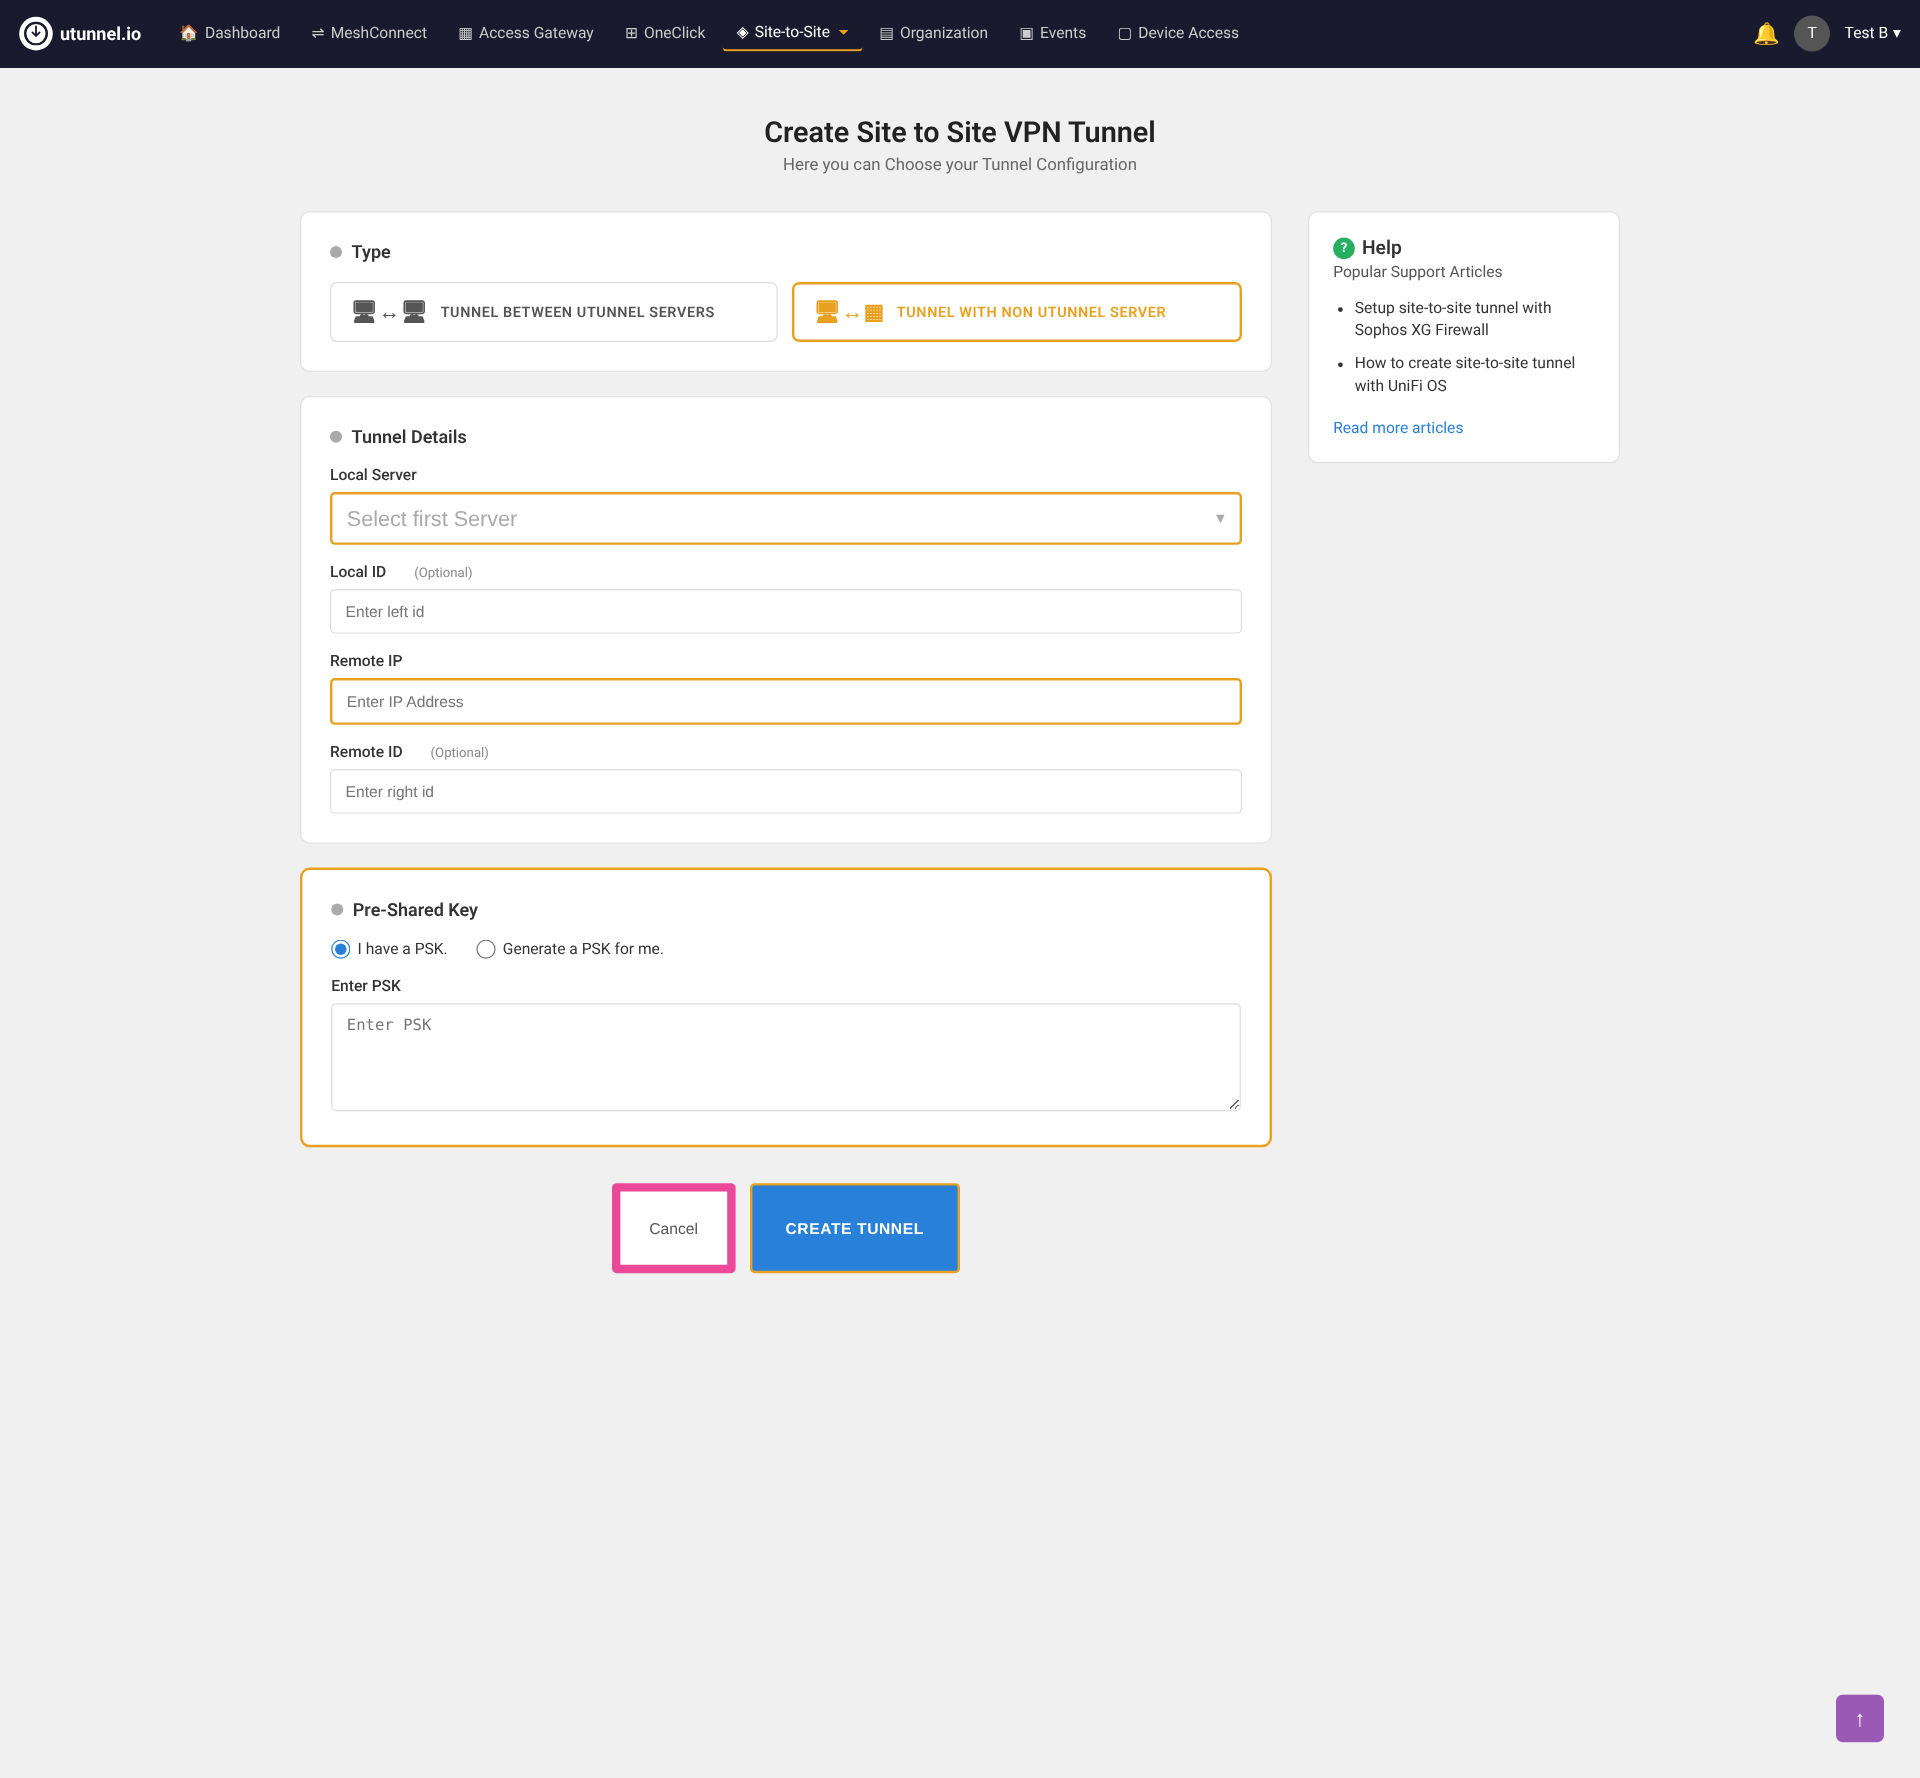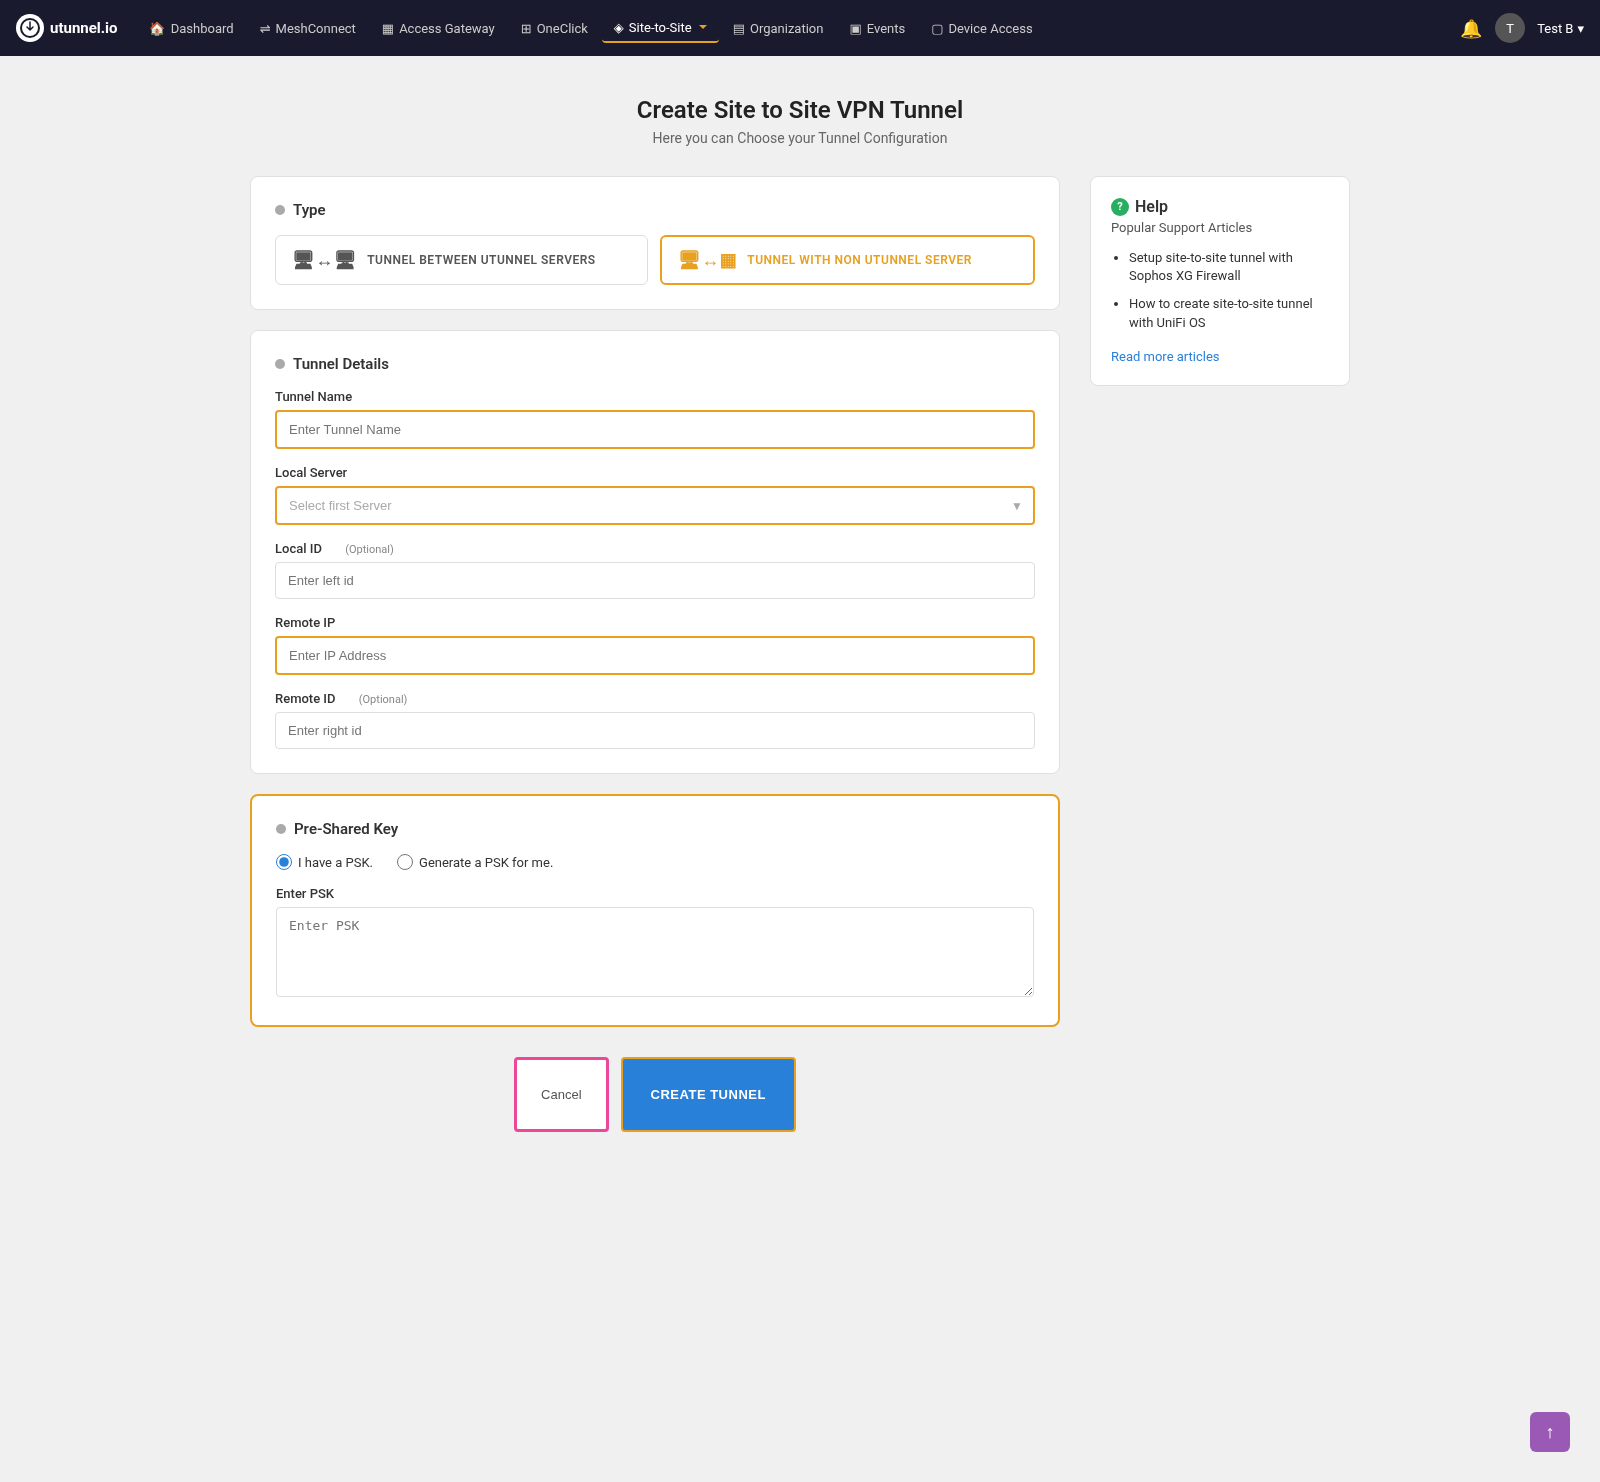--- a/index.html
+++ b/index.html
@@ -204,21 +204,21 @@
       outline: none;
     }
     .form-input.orange-border {
       border: 2px solid #e8a020;
     }
     .form-select {
       width: 100%;
       padding: 10px 36px 10px 12px;
       border: 2px solid #e8a020;
       border-radius: 4px;
-      font-size: 13px;
+      font-size: 18px;
       color: #aaa;
       outline: none;
       appearance: none;
       background: white;
       cursor: pointer;
     }
     .select-wrapper {
       position: relative;
     }
     .select-arrow {
@@ -264,21 +264,21 @@
 
     
     .form-actions {
       display: flex;
       gap: 12px;
       justify-content: center;
       margin-top: 10px;
     }
     .btn-cancel {
       padding: 10px 24px;
-      border: 3px solid #ec4899;
+      border: 7px solid #ec4899;
       border-radius: 4px;
       background: white;
       color: #555;
       font-size: 13px;
       cursor: pointer;
     }
     .btn-create {
       padding: 28px 28px;
       border: 2px solid #e8a020;
       border-radius: 4px;
@@ -451,24 +451,20 @@
           </div>
         </div>
       </div>
 
       <div class="card">
         <div class="section-title">
           <span class="section-dot"></span>
           <span>Tunnel Details</span>
         </div>
 
-        <div class="form-group">
-          <label class="form-label">Tunnel Name</label>
-          <input type="text" class="form-input orange-border" placeholder="Enter Tunnel Name" style="">
-        </div>
 
         <div class="form-group">
           <label class="form-label">Local Server</label>
           <div class="select-wrapper">
             <select class="form-select">
               <option value="">Select first Server</option>
             </select>
             <span class="select-arrow">▼</span>
           </div>
         </div>

